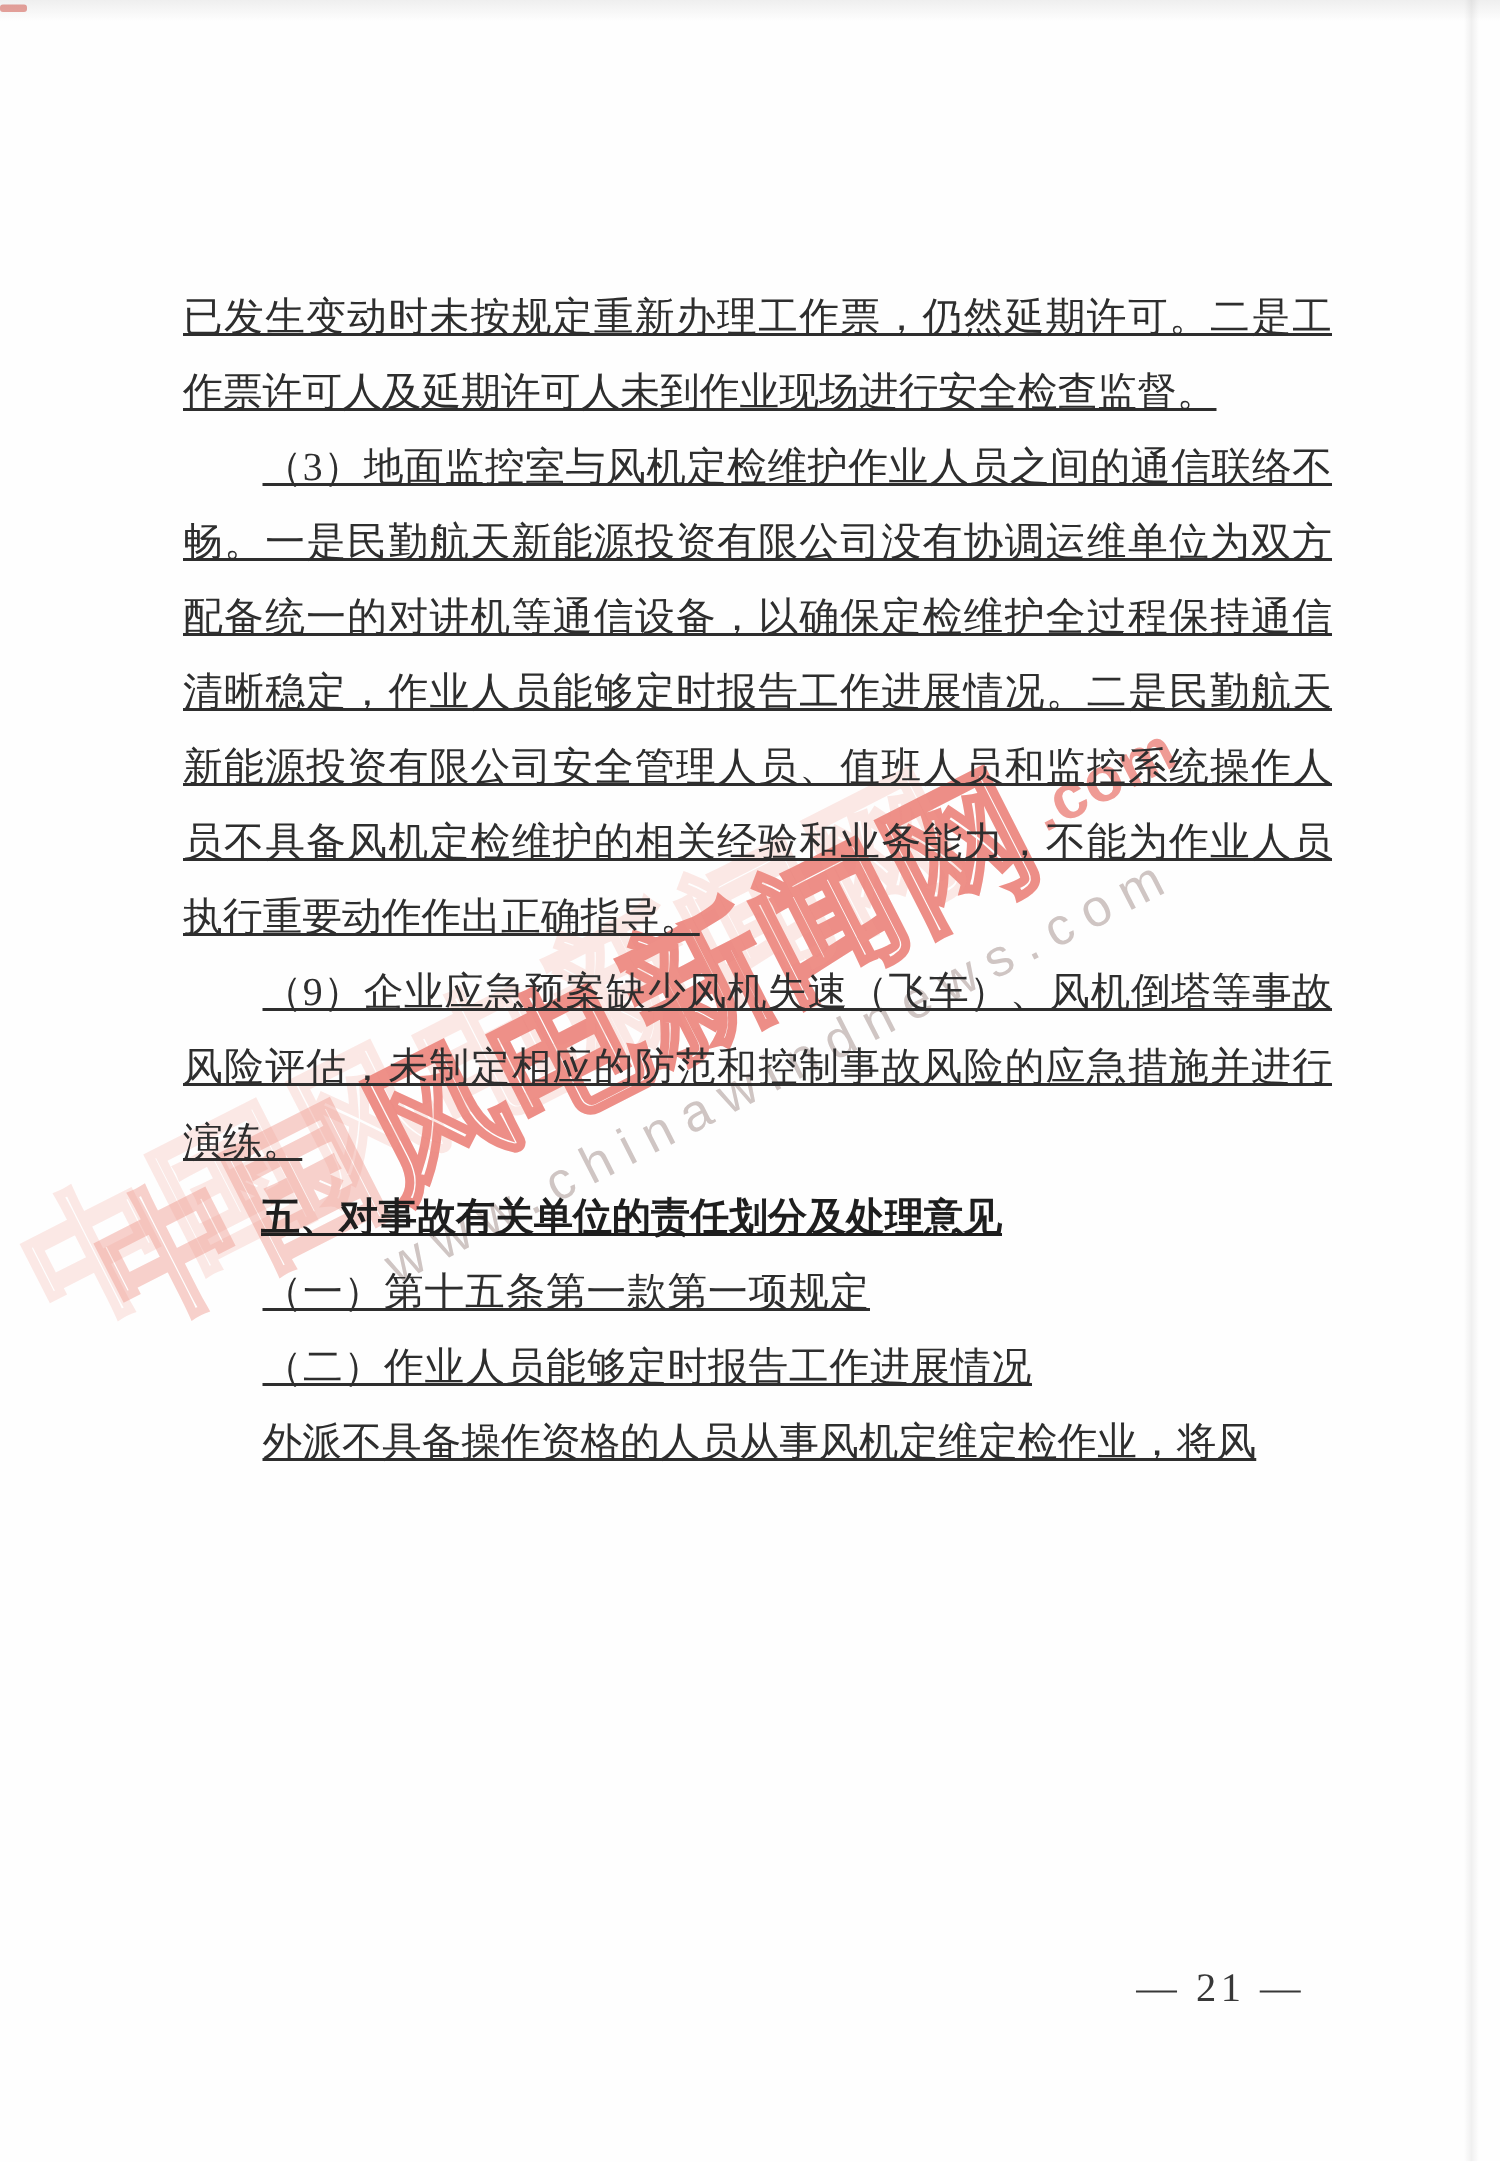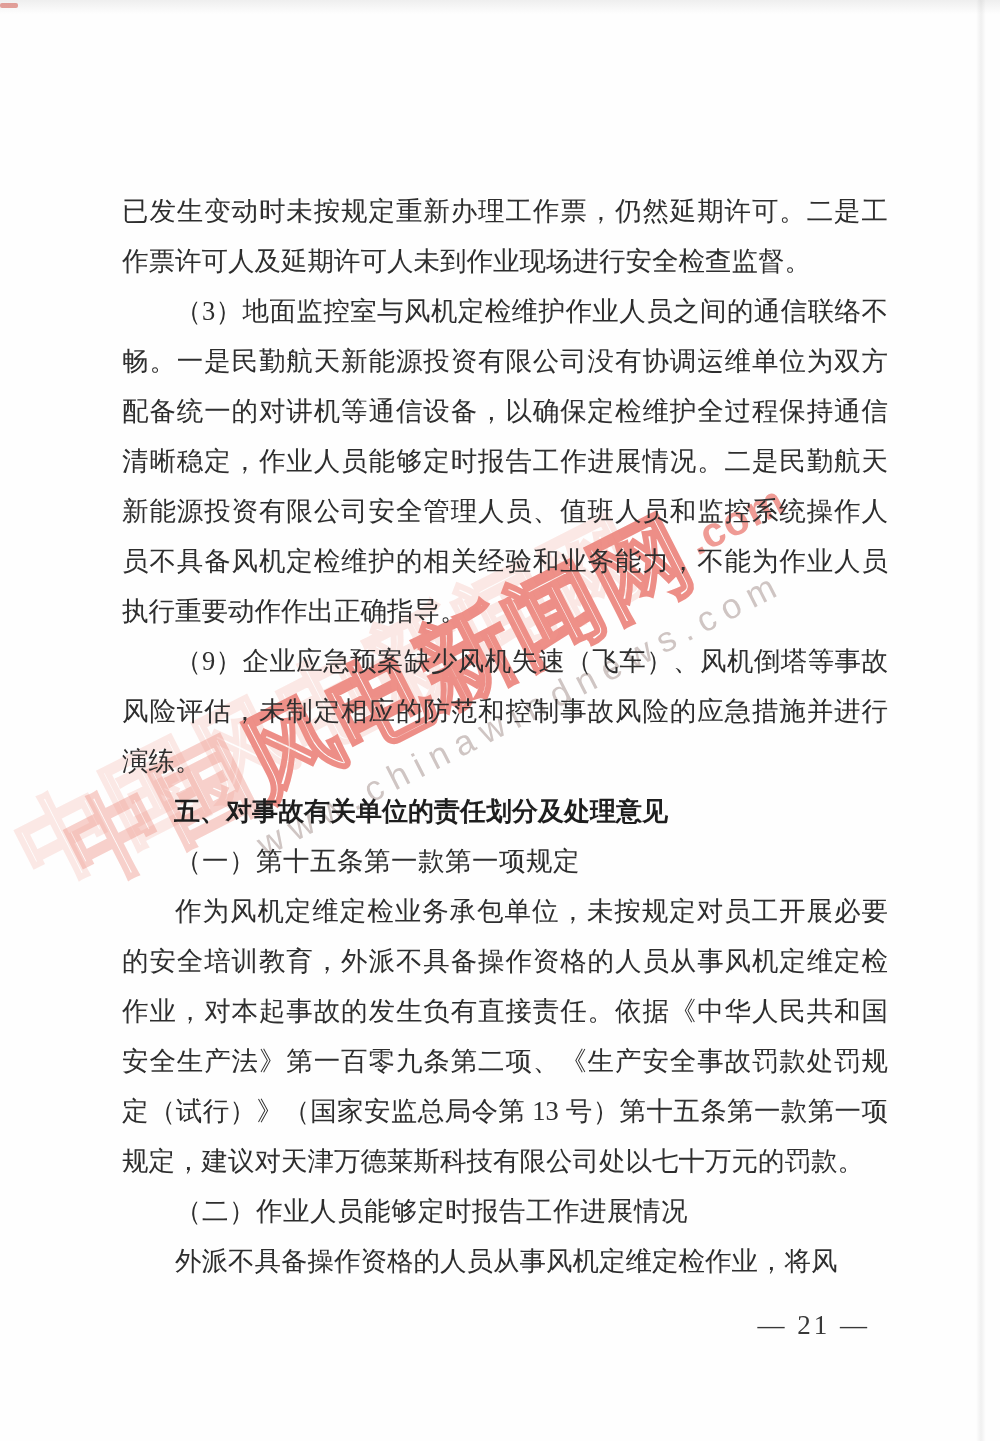--- a/index.html
+++ b/index.html
@@ -87,20 +87,21 @@
     top: 186px;
     width: 766px;
     font-size: 26.5px;
     line-height: 50px;
     color: #2e2e2e;
     text-align: justify;
   }
   .content p {
     margin: 0;
     text-indent: 2em;
+    text-decoration: underline;
   }
   .content p.noindent { text-indent: 0; }
   .content p.heading {
     font-family: "Liberation Sans", "DejaVu Sans", sans-serif;
     font-weight: 700;
     color: #1e1e1e;
     font-size: 26px;
   }
   .content p.subheading {
     letter-spacing: .5px;
@@ -134,20 +135,19 @@
       <div class="wm-url">www.chinawindnews.com</div>
     </div>
   </div>
 
   <div class="content">
     <p class="noindent">已发生变动时未按规定重新办理工作票，仍然延期许可。二是工作票许可人及延期许可人未到作业现场进行安全检查监督。</p>
     <p>（3）地面监控室与风机定检维护作业人员之间的通信联络不畅。一是民勤航天新能源投资有限公司没有协调运维单位为双方配备统一的对讲机等通信设备，以确保定检维护全过程保持通信清晰稳定，作业人员能够定时报告工作进展情况。二是民勤航天新能源投资有限公司安全管理人员、值班人员和监控系统操作人员不具备风机定检维护的相关经验和业务能力，不能为作业人员执行重要动作作出正确指导。</p>
     <p>（9）企业应急预案缺少风机失速（飞车）、风机倒塔等事故风险评估，未制定相应的防范和控制事故风险的应急措施并进行演练。</p>
     <p class="heading">五、对事故有关单位的责任划分及处理意见</p>
     <p class="subheading">（一）第十五条第一款第一项规定</p>
-    <p>作为风机定维定检业务承包单位，未按规定对员工开展必要的安全培训教育，外派不具备操作资格的人员从事风机定维定检作业，对本起事故的发生负有直接责任。依据《中华人民共和国安全生产法》第一百零九条第二项、《生产安全事故罚款处罚规定（试行）》（国家安监总局令第 13 号）第十五条第一款第一项规定，建议对天津万德莱斯科技有限公司处以七十万元的罚款。</p>
     <p class="subheading">（二）作业人员能够定时报告工作进展情况</p>
     <p>外派不具备操作资格的人员从事风机定维定检作业，将风</p>
   </div>
 
   <div class="page-number">— 21 —</div>
 
 </div>
 
 </body></html>

